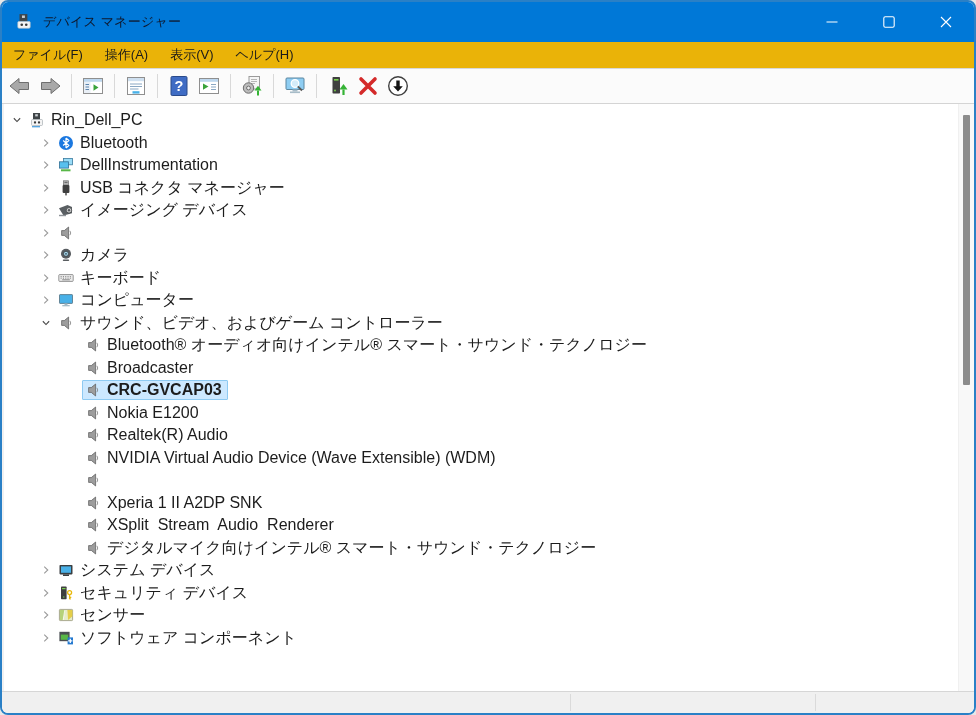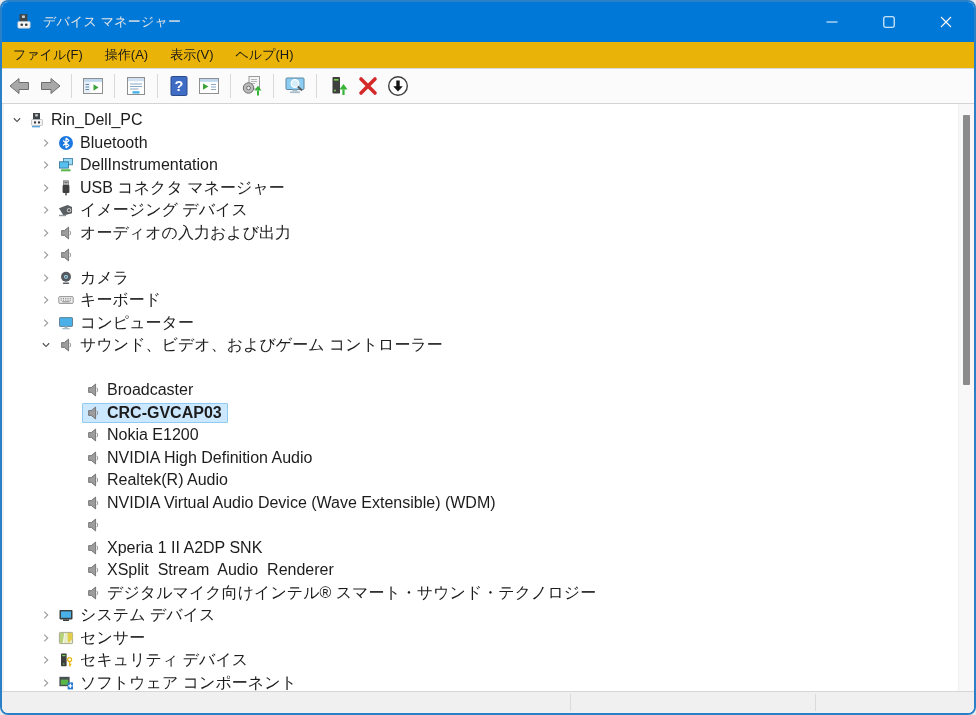--- a/index.html
+++ b/index.html
@@ -4,21 +4,21 @@
 <style>
   html,body{margin:0;padding:0;background:#e8e8e8;}
   *{box-sizing:border-box;}
   body{font-family:"Liberation Sans","DejaVu Sans",sans-serif;}
   .window{
     width:976px;height:715px;
     border:2px solid #2a80c6;border-radius:8px;
     overflow:hidden;background:#fff;position:relative;
   }
   
-  .titlebar{height:40px;background:var(--accent,#0078d7);display:flex;align-items:center;color:#e5e5e5;}
+  .titlebar{height:40px;background:var(--accent,#0078d7);display:flex;align-items:center;color:#0f172a;}
   .titlebar .app-icon{width:18px;height:18px;margin-left:13px;flex:none;}
   .titlebar .app-icon svg{width:100%;height:100%;display:block;}
   .titlebar .title{margin-left:10px;font-size:13px;letter-spacing:.2px;}
   .win-controls{margin-left:auto;display:flex;height:100%;}
   .wc{width:57px;height:100%;display:flex;align-items:center;justify-content:center;cursor:default;}
   .wc svg{display:block;}
   
   .menubar{height:26px;background:#eab308;display:flex;align-items:stretch;font-size:13px;color:#1a1a1a;}
   .menu-item{display:flex;align-items:center;padding:0 11px;}
   
@@ -299,36 +299,20 @@
               <path d="M6 4.2L10 8l-4 3.8" stroke="#9a9a9a" stroke-width="1.25" fill="none"></path>
             </svg>
           </span>
           <span class="itemwrap">
             <span class="ticon">
               <svg viewBox="0 0 16 16">
                 <path d="M3.6 5.6h2.7L10.6 2v12L6.3 10.4H3.6z" fill="#9d9d9d" stroke="#585858" stroke-width="0.7" stroke-linejoin="round"></path>
                 <path d="M11.9 5.8a3.6 3.6 0 010 4.4" stroke="#8a8a8a" stroke-width="0.9" fill="none"></path>
               </svg>
             </span>
-            <span class="tlabel">オーディオの入力および出力</span>
-          </span>
-        </div>
-        <div class="trow lvl1">
-          <span class="chev">
-            <svg viewBox="0 0 16 16">
-              <path d="M6 4.2L10 8l-4 3.8" stroke="#9a9a9a" stroke-width="1.25" fill="none"></path>
-            </svg>
-          </span>
-          <span class="itemwrap">
-            <span class="ticon">
-              <svg viewBox="0 0 16 16">
-                <path d="M3.6 5.6h2.7L10.6 2v12L6.3 10.4H3.6z" fill="#9d9d9d" stroke="#585858" stroke-width="0.7" stroke-linejoin="round"></path>
-                <path d="M11.9 5.8a3.6 3.6 0 010 4.4" stroke="#8a8a8a" stroke-width="0.9" fill="none"></path>
-              </svg>
-            </span>
           </span>
         </div>
         <div class="trow lvl1">
           <span class="chev">
             <svg viewBox="0 0 16 16">
               <path d="M6 4.2L10 8l-4 3.8" stroke="#9a9a9a" stroke-width="1.25" fill="none"></path>
             </svg>
           </span>
           <span class="itemwrap">
             <span class="ticon">
@@ -386,20 +370,29 @@
               <svg viewBox="0 0 16 16">
                 <path d="M3.6 5.6h2.7L10.6 2v12L6.3 10.4H3.6z" fill="#9d9d9d" stroke="#585858" stroke-width="0.7" stroke-linejoin="round"></path>
                 <path d="M11.9 5.8a3.6 3.6 0 010 4.4" stroke="#8a8a8a" stroke-width="0.9" fill="none"></path>
               </svg>
             </span>
             <span class="tlabel">サウンド、ビデオ、およびゲーム コントローラー</span>
           </span>
         </div>
         <div class="trow lvl2">
           <span class="chev"></span>
+          <span class="itemwrap">
+            <span class="ticon">
+              <svg viewBox="0 0 16 16">
+                <path d="M3.6 5.6h2.7L10.6 2v12L6.3 10.4H3.6z" fill="#9d9d9d" stroke="#585858" stroke-width="0.7" stroke-linejoin="round"></path>
+                <path d="M11.9 5.8a3.6 3.6 0 010 4.4" stroke="#8a8a8a" stroke-width="0.9" fill="none"></path>
+              </svg>
+            </span>
+            <span class="tlabel">Bluetooth® オーディオ向けインテル® スマート・サウンド・テクノロジー</span>
+          </span>
         </div>
         <div class="trow lvl2">
           <span class="chev"></span>
           <span class="itemwrap">
             <span class="ticon">
               <svg viewBox="0 0 16 16">
                 <path d="M3.6 5.6h2.7L10.6 2v12L6.3 10.4H3.6z" fill="#9d9d9d" stroke="#585858" stroke-width="0.7" stroke-linejoin="round"></path>
                 <path d="M11.9 5.8a3.6 3.6 0 010 4.4" stroke="#8a8a8a" stroke-width="0.9" fill="none"></path>
               </svg>
             </span>
@@ -421,32 +414,20 @@
         <div class="trow lvl2">
           <span class="chev"></span>
           <span class="itemwrap">
             <span class="ticon">
               <svg viewBox="0 0 16 16">
                 <path d="M3.6 5.6h2.7L10.6 2v12L6.3 10.4H3.6z" fill="#9d9d9d" stroke="#585858" stroke-width="0.7" stroke-linejoin="round"></path>
                 <path d="M11.9 5.8a3.6 3.6 0 010 4.4" stroke="#8a8a8a" stroke-width="0.9" fill="none"></path>
               </svg>
             </span>
             <span class="tlabel">Nokia E1200</span>
-          </span>
-        </div>
-        <div class="trow lvl2">
-          <span class="chev"></span>
-          <span class="itemwrap">
-            <span class="ticon">
-              <svg viewBox="0 0 16 16">
-                <path d="M3.6 5.6h2.7L10.6 2v12L6.3 10.4H3.6z" fill="#9d9d9d" stroke="#585858" stroke-width="0.7" stroke-linejoin="round"></path>
-                <path d="M11.9 5.8a3.6 3.6 0 010 4.4" stroke="#8a8a8a" stroke-width="0.9" fill="none"></path>
-              </svg>
-            </span>
-            <span class="tlabel">NVIDIA High Definition Audio</span>
           </span>
         </div>
         <div class="trow lvl2">
           <span class="chev"></span>
           <span class="itemwrap">
             <span class="ticon">
               <svg viewBox="0 0 16 16">
                 <path d="M3.6 5.6h2.7L10.6 2v12L6.3 10.4H3.6z" fill="#9d9d9d" stroke="#585858" stroke-width="0.7" stroke-linejoin="round"></path>
                 <path d="M11.9 5.8a3.6 3.6 0 010 4.4" stroke="#8a8a8a" stroke-width="0.9" fill="none"></path>
               </svg>
@@ -521,38 +502,20 @@
           </span>
           <span class="itemwrap">
             <span class="ticon">
               <svg viewBox="0 0 16 16">
                 <rect x="1.5" y="3" width="13" height="9.4" rx="0.8" fill="#3a3f42"></rect>
                 <rect x="3" y="4.4" width="10" height="6.4" fill="#49b1e8"></rect>
                 <rect x="5" y="12.4" width="6" height="1.6" fill="#3a3f42"></rect>
               </svg>
             </span>
             <span class="tlabel">システム デバイス</span>
-          </span>
-        </div>
-        <div class="trow lvl1">
-          <span class="chev">
-            <svg viewBox="0 0 16 16">
-              <path d="M6 4.2L10 8l-4 3.8" stroke="#9a9a9a" stroke-width="1.25" fill="none"></path>
-            </svg>
-          </span>
-          <span class="itemwrap">
-            <span class="ticon">
-              <svg viewBox="0 0 16 16">
-                <rect x="1.4" y="2.4" width="13.2" height="11.2" rx="0.8" fill="#e7ecc7" stroke="#8a8a6a" stroke-width="0.7"></rect>
-                <path d="M2 3h5.2L5 13H2z" fill="#b6d279"></path>
-                <path d="M9.4 3h5v6.3l-4.3 3.7z" fill="#e4ce49"></path>
-                <path d="M6.8 3l-1.6 10" stroke="#fff" stroke-width="0.8"></path>
-              </svg>
-            </span>
-            <span class="tlabel">センサー</span>
           </span>
         </div>
         <div class="trow lvl1">
           <span class="chev">
             <svg viewBox="0 0 16 16">
               <path d="M6 4.2L10 8l-4 3.8" stroke="#9a9a9a" stroke-width="1.25" fill="none"></path>
             </svg>
           </span>
           <span class="itemwrap">
             <span class="ticon">
@@ -569,20 +532,38 @@
         </div>
         <div class="trow lvl1">
           <span class="chev">
             <svg viewBox="0 0 16 16">
               <path d="M6 4.2L10 8l-4 3.8" stroke="#9a9a9a" stroke-width="1.25" fill="none"></path>
             </svg>
           </span>
           <span class="itemwrap">
             <span class="ticon">
               <svg viewBox="0 0 16 16">
+                <rect x="1.4" y="2.4" width="13.2" height="11.2" rx="0.8" fill="#e7ecc7" stroke="#8a8a6a" stroke-width="0.7"></rect>
+                <path d="M2 3h5.2L5 13H2z" fill="#b6d279"></path>
+                <path d="M9.4 3h5v6.3l-4.3 3.7z" fill="#e4ce49"></path>
+                <path d="M6.8 3l-1.6 10" stroke="#fff" stroke-width="0.8"></path>
+              </svg>
+            </span>
+            <span class="tlabel">センサー</span>
+          </span>
+        </div>
+        <div class="trow lvl1">
+          <span class="chev">
+            <svg viewBox="0 0 16 16">
+              <path d="M6 4.2L10 8l-4 3.8" stroke="#9a9a9a" stroke-width="1.25" fill="none"></path>
+            </svg>
+          </span>
+          <span class="itemwrap">
+            <span class="ticon">
+              <svg viewBox="0 0 16 16">
                 <rect x="1.4" y="1.8" width="10.2" height="9.4" fill="#4a4f52"></rect>
                 <rect x="2.8" y="4.6" width="7.4" height="5.2" fill="#58b747"></rect>
                 <rect x="9.6" y="7.4" width="5.4" height="7" fill="#2479d0"></rect>
                 <path d="M12.3 8.8v4.2M10.2 10.9h4.2" stroke="#fff" stroke-width="1.25"></path>
               </svg>
             </span>
             <span class="tlabel">ソフトウェア コンポーネント</span>
           </span>
         </div>
       </div>

